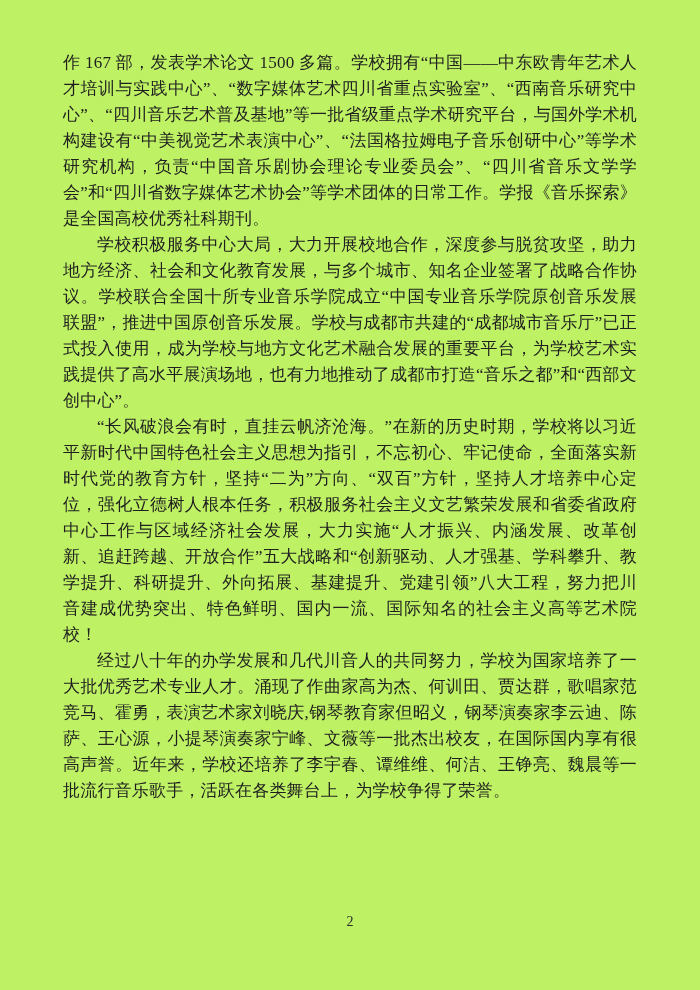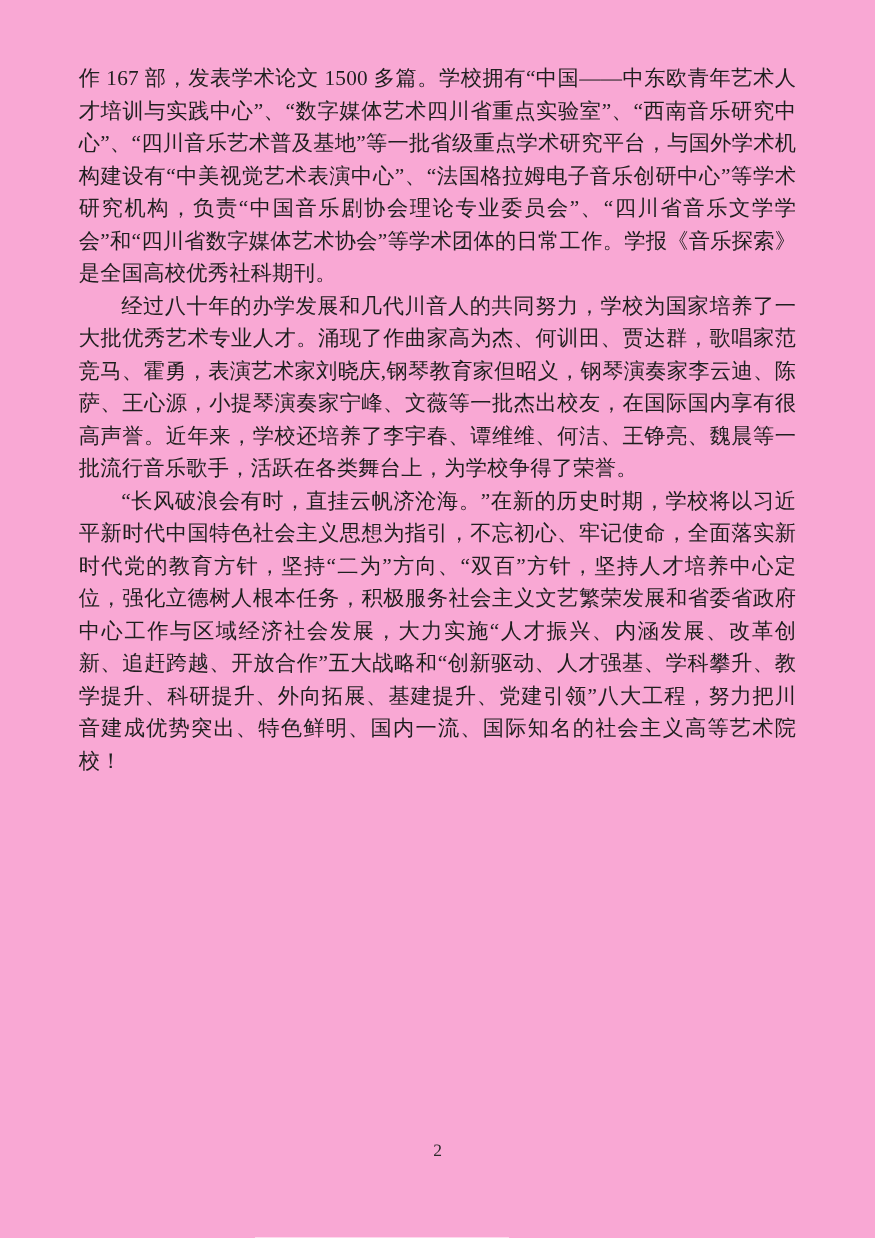--- a/index.html
+++ b/index.html
@@ -4,21 +4,21 @@
 <style>
   html, body {
     margin: 0;
     padding: 0;
     background: #ffffff;
   }
   .page {
     position: relative;
     width: 700px;
     height: 990px;
-    background: #f9a8d4;
+    background: #bef264;
     overflow: hidden;
     font-family: "Liberation Serif", "DejaVu Serif", serif;
   }
   .body-text {
     position: absolute;
     left: 63px;
     top: 50px;
     width: 574px;
     font-size: 17px;
     line-height: 26px;
@@ -46,17 +46,18 @@
     line-height: 20px;
     color: #2a2a2a;
   }
 </style>
 </head>
 <body>
 
 <div class="page">
   <div class="body-text">
     <p class="para continued">作 167 部，发表学术论文 1500 多篇。学校拥有“中国——中东欧青年艺术人才培训与实践中心”、“数字媒体艺术四川省重点实验室”、“西南音乐研究中心”、“四川音乐艺术普及基地”等一批省级重点学术研究平台，与国外学术机构建设有“中美视觉艺术表演中心”、“法国格拉姆电子音乐创研中心”等学术研究机构，负责“中国音乐剧协会理论专业委员会”、“四川省音乐文学学会”和“四川省数字媒体艺术协会”等学术团体的日常工作。学报《音乐探索》是全国高校优秀社科期刊。</p>
+    <p class="para">学校积极服务中心大局，大力开展校地合作，深度参与脱贫攻坚，助力地方经济、社会和文化教育发展，与多个城市、知名企业签署了战略合作协议。学校联合全国十所专业音乐学院成立“中国专业音乐学院原创音乐发展联盟”，推进中国原创音乐发展。学校与成都市共建的“成都城市音乐厅”已正式投入使用，成为学校与地方文化艺术融合发展的重要平台，为学校艺术实践提供了高水平展演场地，也有力地推动了成都市打造“音乐之都”和“西部文创中心”。</p>
+    <p class="para">“长风破浪会有时，直挂云帆济沧海。”在新的历史时期，学校将以习近平新时代中国特色社会主义思想为指引，不忘初心、牢记使命，全面落实新时代党的教育方针，坚持“二为”方向、“双百”方针，坚持人才培养中心定位，强化立德树人根本任务，积极服务社会主义文艺繁荣发展和省委省政府中心工作与区域经济社会发展，大力实施“人才振兴、内涵发展、改革创新、追赶跨越、开放合作”五大战略和“创新驱动、人才强基、学科攀升、教学提升、科研提升、外向拓展、基建提升、党建引领”八大工程，努力把川音建成优势突出、特色鲜明、国内一流、国际知名的社会主义高等艺术院校！</p>
     <p class="para">经过八十年的办学发展和几代川音人的共同努力，学校为国家培养了一大批优秀艺术专业人才。涌现了作曲家高为杰、何训田、贾达群，歌唱家范竞马、霍勇，表演艺术家刘晓庆,钢琴教育家但昭义，钢琴演奏家李云迪、陈萨、王心源，小提琴演奏家宁峰、文薇等一批杰出校友，在国际国内享有很高声誉。近年来，学校还培养了李宇春、谭维维、何洁、王铮亮、魏晨等一批流行音乐歌手，活跃在各类舞台上，为学校争得了荣誉。</p>
-    <p class="para">“长风破浪会有时，直挂云帆济沧海。”在新的历史时期，学校将以习近平新时代中国特色社会主义思想为指引，不忘初心、牢记使命，全面落实新时代党的教育方针，坚持“二为”方向、“双百”方针，坚持人才培养中心定位，强化立德树人根本任务，积极服务社会主义文艺繁荣发展和省委省政府中心工作与区域经济社会发展，大力实施“人才振兴、内涵发展、改革创新、追赶跨越、开放合作”五大战略和“创新驱动、人才强基、学科攀升、教学提升、科研提升、外向拓展、基建提升、党建引领”八大工程，努力把川音建成优势突出、特色鲜明、国内一流、国际知名的社会主义高等艺术院校！</p>
   </div>
   <div class="page-number">2</div>
 </div>
 
 </body></html>

